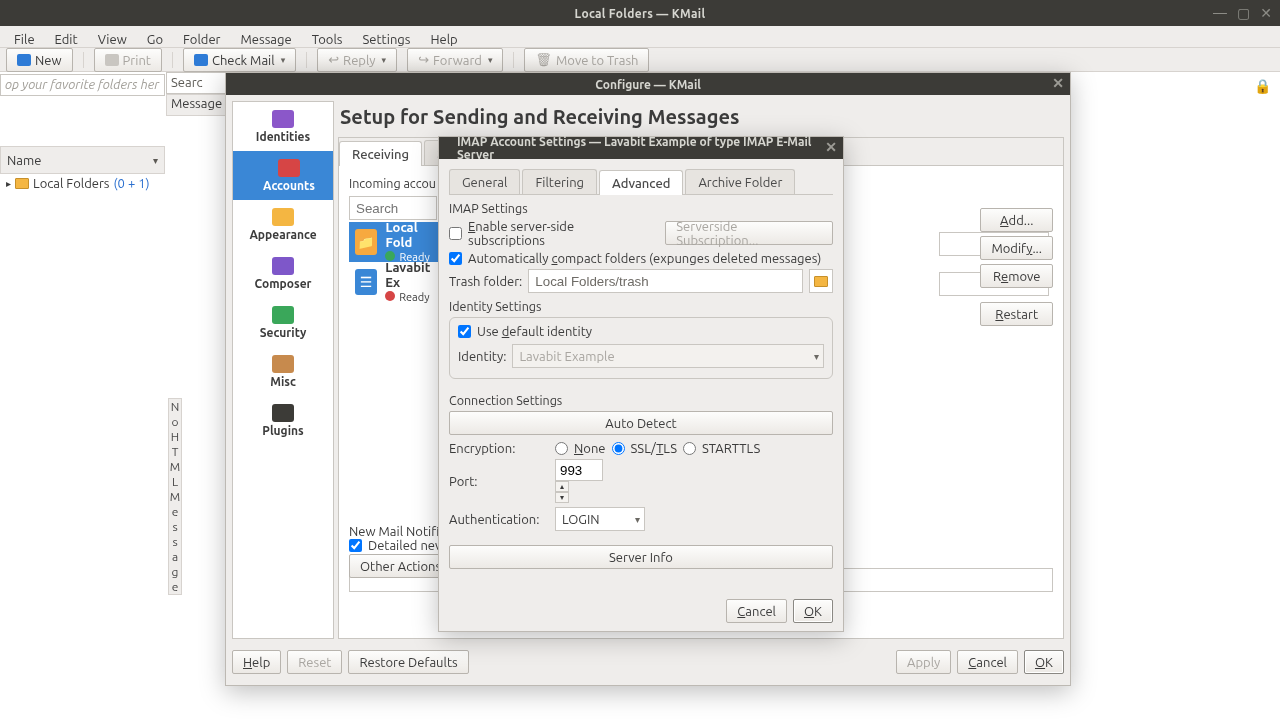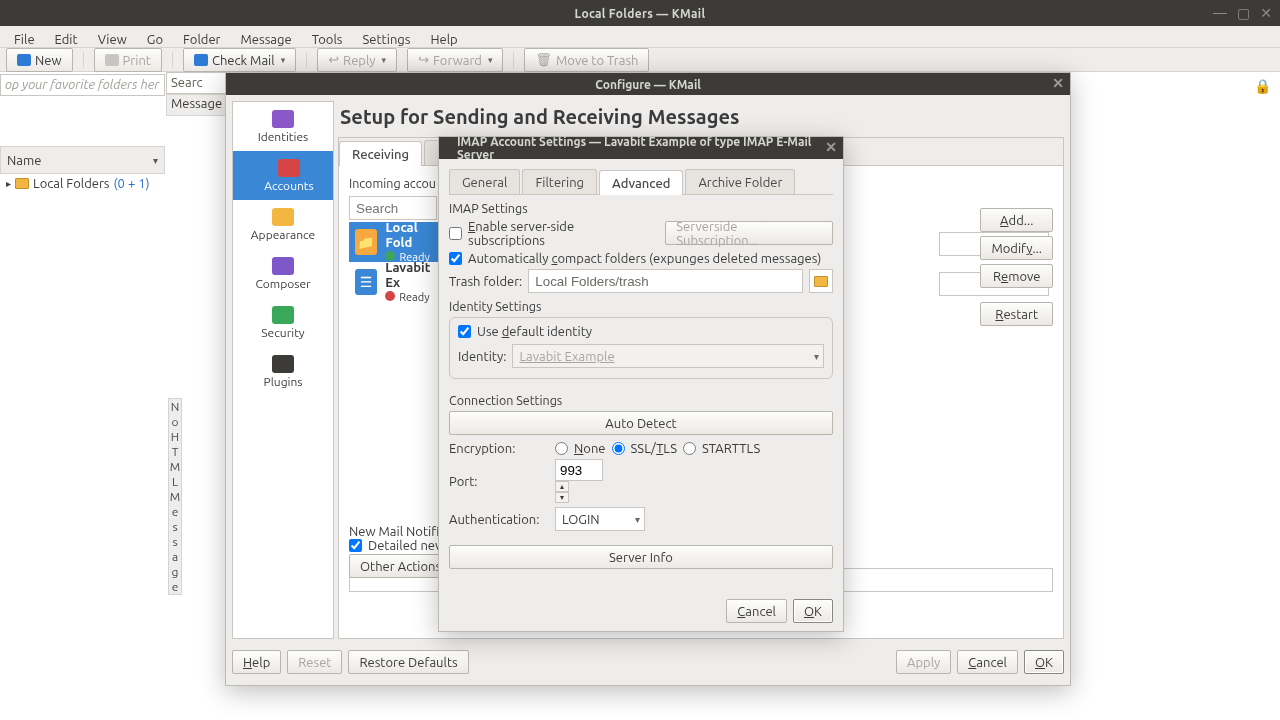--- a/index.html
+++ b/index.html
@@ -45,21 +45,21 @@
   
   .padlock { position:absolute; right:8px; top:78px; font-size:14px; color:#caa63f; }
 
   
   .dlg { position:absolute; background:#efedeb; border:1px solid #bdb9b3; box-shadow:0 6px 24px rgba(0,0,0,.25); }
   .dlg .tb { height:22px; background:#3c3b37; color:#d6d6d0; display:flex; align-items:center; justify-content:center; position:relative; font-size:12px; font-weight:600; }
   .dlg .tb .close { position:absolute; right:6px; top:2px; color:#9c9b95; font-size:14px; cursor:default; }
   #dlg-config { top:72px; left:225px; width:846px; height:614px; }
 
   
-  .catlist { position:absolute; left:6px; top:28px; width:102px; bottom:46px; background:#ffffff; border:1px solid #c9c6c1; }
+  .catlist { position:absolute; left:6px; top:28px; width:102px; bottom:46px; background:#ffffff; border:1px solid #c9c6c1;font-weight:bold; }
   .cat { height:49px; display:flex; flex-direction:column; align-items:center; justify-content:center; gap:2px; font-size:12px; color:#3c3c3c; }
   .cat.sel { background:#3a87d6; color:#fff;padding-left:12px; }
   .caticon { width:22px; height:18px; display:block; border-radius:3px; }
 
   
   .cfgright { position:absolute; left:112px; right:6px; top:28px; bottom:46px; }
   .cfgtitle { font-size:20px; font-weight:600; color:#3c3c3c; margin:4px 0 10px 2px; }
   .cfgframe { position:absolute; left:0; right:0; top:36px; bottom:0; background:#ffffff; border:1px solid #c9c6c1; }
   .tabs { display:flex; height:28px; align-items:flex-end; border-bottom:1px solid #c9c6c1; background:#efedeb; }
   .tab { padding:5px 12px; border:1px solid #c9c6c1; border-bottom:none; background:#e7e4e0; margin-right:2px; border-radius:3px 3px 0 0; color:#4a4a4a; }
@@ -103,21 +103,21 @@
   .spin input { width:48px; height:22px; border:1px solid #c9c6c1; padding:0 4px; }
   .spin .arrows { display:flex; flex-direction:column; }
   .spin .arrows span { width:14px; height:11px; border:1px solid #c9c6c1; font-size:8px; text-align:center; line-height:9px; background:#f5f3f0; }
 
   .dlgbtns { position:absolute; right:10px; bottom:8px; display:flex; gap:6px; }
 
   u.acc { text-decoration:underline; text-decoration-thickness:1px; }
 
   .drop-select { height:24px; border:1px solid #c9c6c1; background:#fff; padding:0 18px 0 6px; position:relative; display:inline-flex; align-items:center; min-width:90px; }
   .drop-select::after { content:"▾"; position:absolute; right:4px; font-size:10px; color:#6b6964; }
-  .drop-select.dim { color:#a9a6a1; background:#f3f1ee;text-decoration:underline; }
+  .drop-select.dim { color:#a9a6a1; background:#f3f1ee; }
 
   
   .bigsel { position:absolute; left:600px; top:94px; width:110px; }
   .bigsel .sel { height:24px; border:1px solid #c9c6c1; margin-bottom:16px; background:#fff; position:relative; }
   .bigsel .sel::after { content:"▾"; position:absolute; right:6px; top:3px; color:#6b6964; }
 
   .folderbtn { width:24px; height:24px; border:1px solid #c9c6c1; background:#fff; display:flex; align-items:center; justify-content:center; }
   .folderbtn .folder-ico { margin:0; }
 </style>
 </head>
@@ -238,20 +238,24 @@
       </div>
     <div class="cat">
         <span class="caticon" style="background:#7e57c9"></span>
         <span>Composer</span>
       </div>
     <div class="cat">
         <span class="caticon" style="background:#3aa75a"></span>
         <span>Security</span>
       </div>
     <div class="cat">
+        <span class="caticon" style="background:#c78a4d"></span>
+        <span>Misc</span>
+      </div>
+    <div class="cat">
         <span class="caticon" style="background:#3c3b37"></span>
         <span>Plugins</span>
       </div>
   </div>
 
   <div class="cfgright">
     <div class="cfgtitle">Setup for Sending and Receiving Messages</div>
     <div class="cfgframe">
       <div class="tabs">
         <div class="tab active">Receiving</div>

